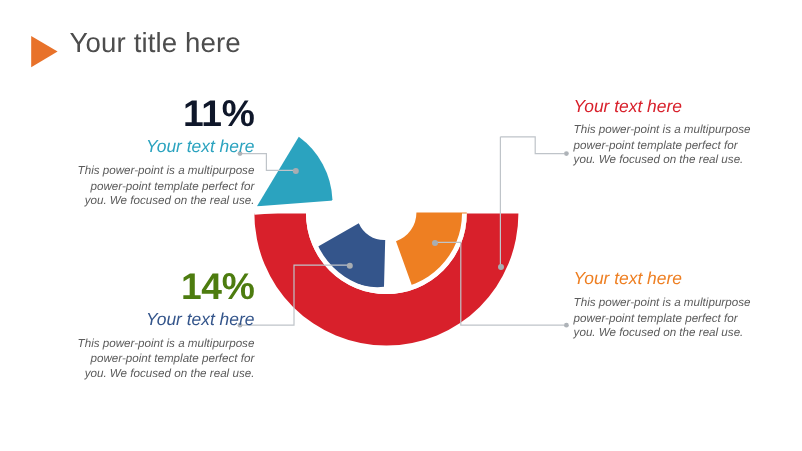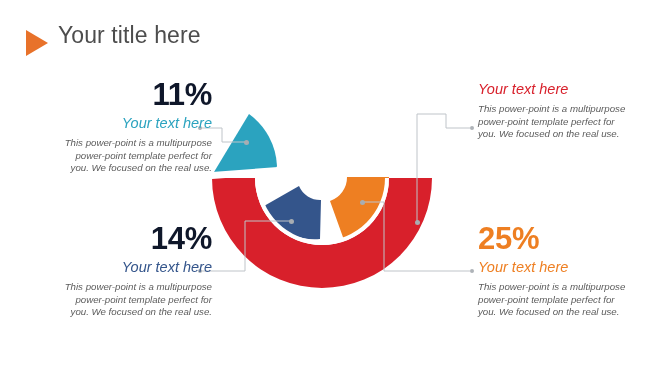--- a/index.html
+++ b/index.html
@@ -201,29 +201,28 @@
   <div class="dot" style="left:470px; top:269px;"></div>
   <div class="dot big" style="left:360px; top:200px;"></div>
 
   <div class="callout left" id="block-tl">
     <div class="pct" style="color:#0f172a">11%</div>
     <div class="subhead" style="color:#2BA3BF">Your text here</div>
     <div class="body-text">This power-point is a multipurpose power-point template perfect for you. We focused on the real use.</div>
   </div>
 
   <div class="callout left" id="block-bl">
-    <div class="pct" style="color:#0f172a">14%</div>
+    <div class="pct" style="color:#4d7c0f">14%</div>
     <div class="subhead" style="color:#34558B">Your text here</div>
     <div class="body-text">This power-point is a multipurpose power-point template perfect for you. We focused on the real use.</div>
   </div>
 
   <div class="callout right" id="block-tr">
     <div class="subhead" style="color:#D8202B">Your text here</div>
     <div class="body-text">This power-point is a multipurpose power-point template perfect for you. We focused on the real use.</div>
   </div>
 
   <div class="callout right" id="block-br">
-    <div class="pct" style="color:#EE7F22">25%</div>
     <div class="subhead" style="color:#EE7F22">Your text here</div>
     <div class="body-text">This power-point is a multipurpose power-point template perfect for you. We focused on the real use.</div>
   </div>
 
 </div>
 
 </body></html>

